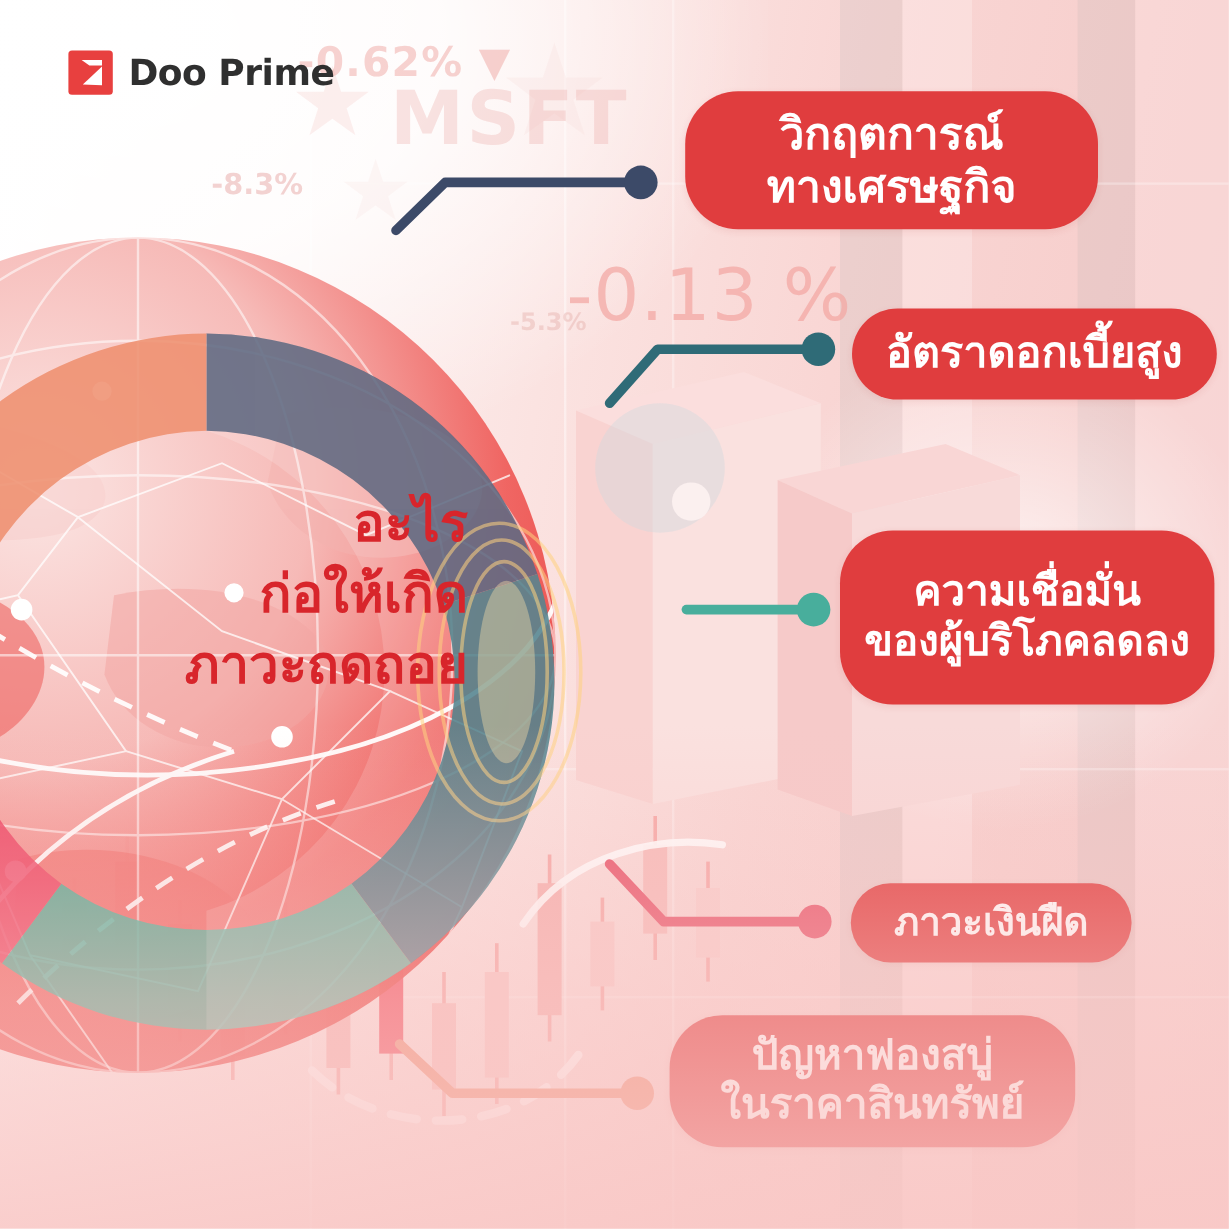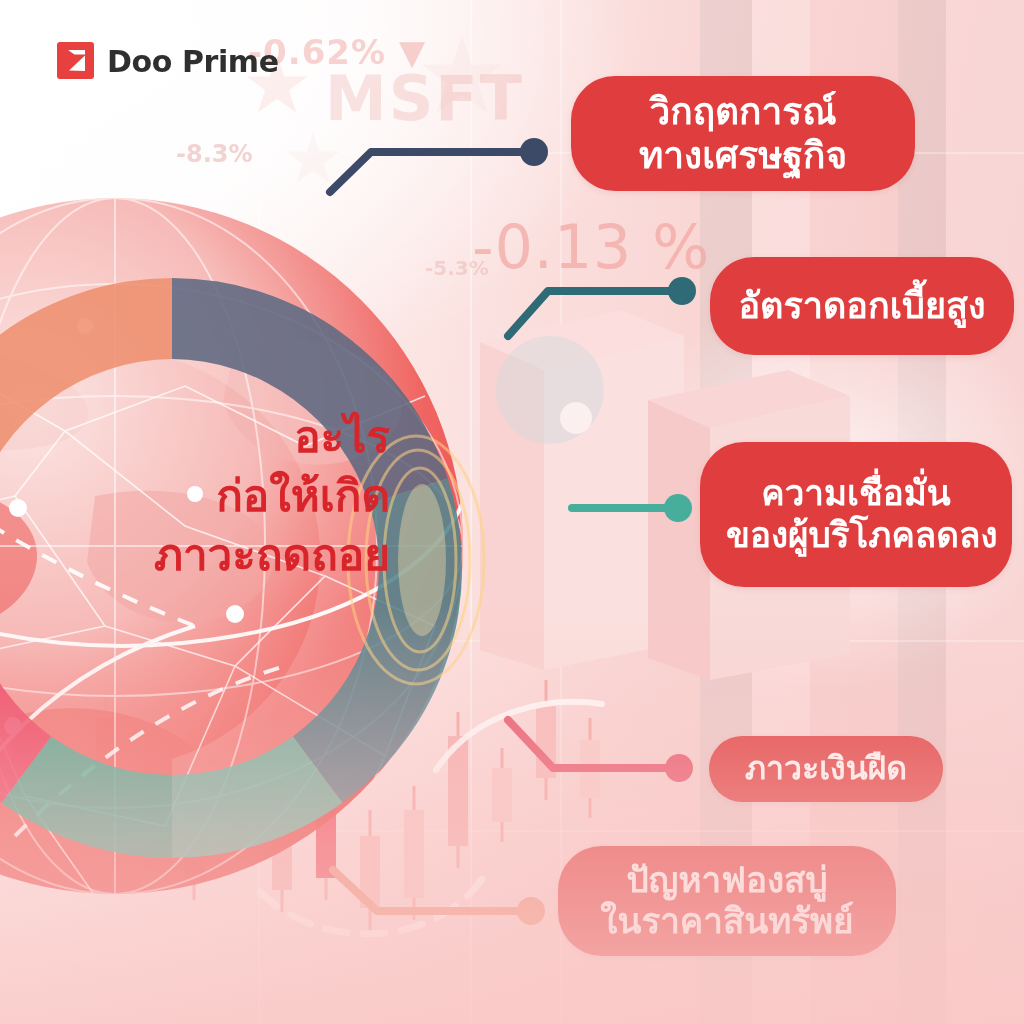--- a/index.html
+++ b/index.html
@@ -64,30 +64,30 @@
   
   .donut-wrap { position:absolute; left:-228px; top:168px; width:800px; height:800px; }
 
   
   .callout {
     position:absolute;
     background:#e03d3e;
     color:#ffffff;
     border-radius:44px;
     display:flex; flex-direction:column;
-    justify-content:center;
+    align-items:center; justify-content:center;
     text-align:center;
     font-weight:700;
     line-height:1.18;
     box-shadow:0 2px 6px rgba(180,50,50,.10);
     padding:10px 26px;
   }
   .callout span { display:block; white-space:nowrap; }
   .c1 { left:571px; top:76px;  width:344px; height:115px; font-size:37px; }
-  .c2 { left:710px; top:257px; width:304px; height:98px;  font-size:36px; }
+  .c2 { left:710px; top:257px; width:304px; height:76px;  font-size:36px; }
   .c3 { left:700px; top:442px; width:312px; height:145px; font-size:35px; }
   .c4 { left:709px; top:736px; width:234px; height:66px;  font-size:32px; }
   .c5 { left:558px; top:846px; width:338px; height:110px; font-size:35px; }
 
   
   .logo { position:absolute; left:17px; top:42px; display:flex; align-items:flex-end; gap:13px;padding-left:40px; }
   .logo-mark { width:37px; height:37px; background:#e8403f; border-radius:3px; position:relative; }
   .logo-text { font-size:30px; font-weight:800; color:#2f2f2f; letter-spacing:-.4px; }
 
   

